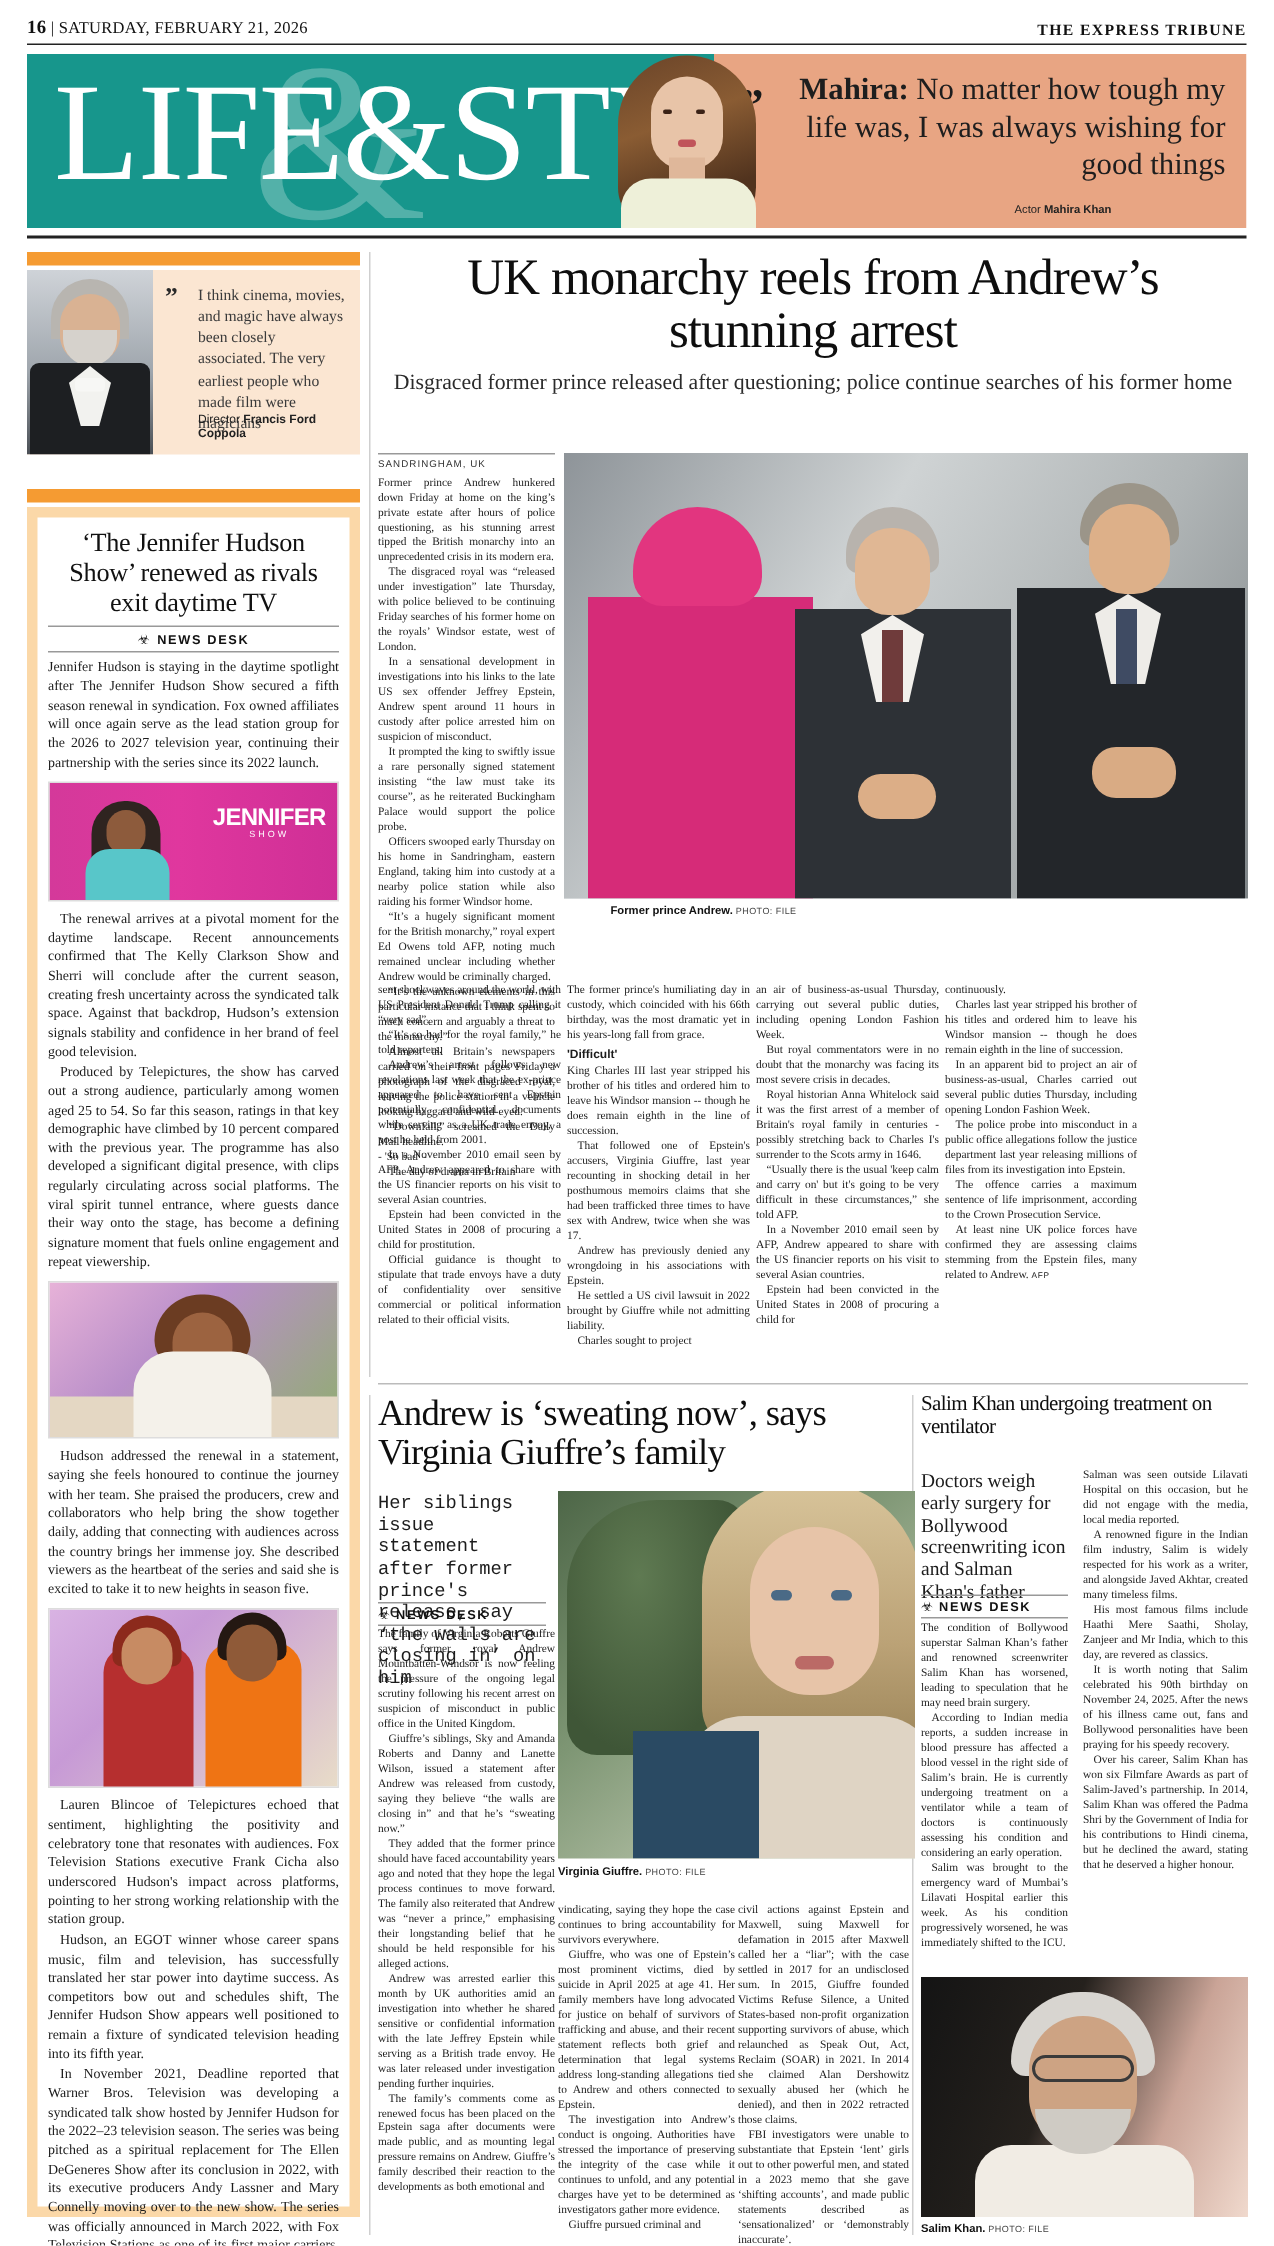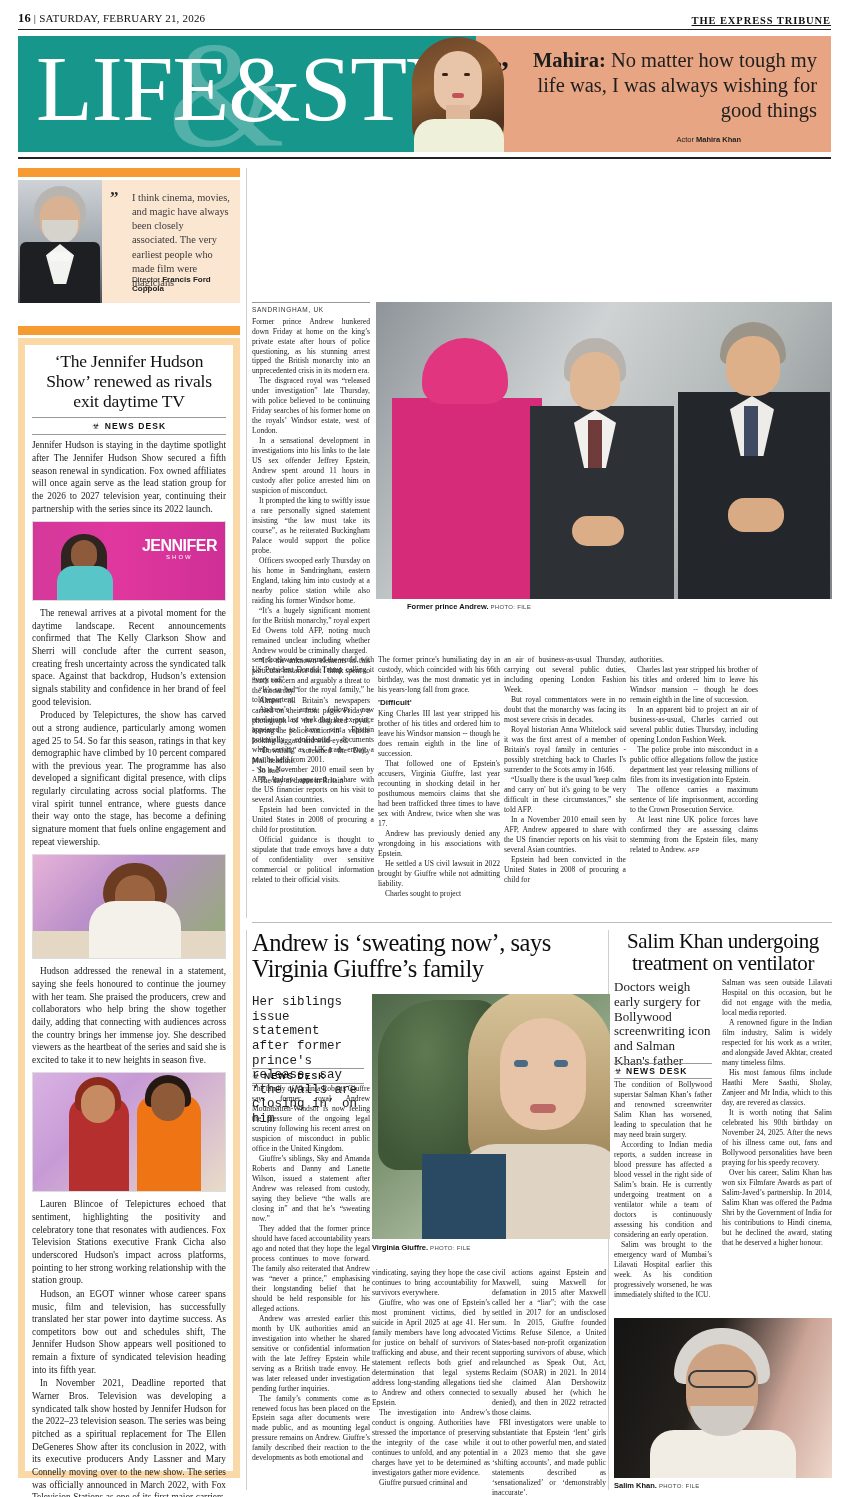--- a/index.html
+++ b/index.html
@@ -13,21 +13,21 @@
   .page { position: relative; width: 849px; height: 1497px; background:#fff; }
 
   
   .masthead-bar {
     position:absolute; left:18px; top:10px; width:813px; height:20px;
     display:flex; align-items:flex-end; justify-content:space-between;
     border-bottom:1.5px solid #222; padding-bottom:3px;
   }
   .folio { font-family:"Liberation Serif",serif; font-size:11px; letter-spacing:.2px; }
   .folio b { font-size:12.5px; font-weight:700; }
-  .paper-name { font-size:10.5px; font-weight:700; letter-spacing:.9px;text-decoration:underline; }
+  .paper-name { font-size:10.5px; font-weight:700; letter-spacing:.9px; }
 
   .banner {
     position:absolute; left:18px; top:36px; width:813px; height:116px;
     display:flex; overflow:hidden;
   }
   .banner-left {
     position:relative; width:458px; height:116px; background:#17968c;
     overflow:hidden;
   }
   .ls-word {
@@ -278,22 +278,22 @@
   .gcol {
     position:absolute; width:118px; font-family:"Liberation Serif",serif;
     font-size:7.6px; line-height:1.315; text-align:justify; color:#1b1b1b;
   }
   .gcol p{text-indent:7px;}
   .gcol p.noind{text-indent:0;}
 
   
   .salim { position:absolute; left:614px; top:930px; width:218px; }
   .s-head {
-    font-family:"Liberation Serif",serif; font-size:21px; line-height:1.06;
-    letter-spacing:-.4px; color:#0e0e0e;text-align:center;
+    font-family:"Liberation Serif",serif; font-size:14px; line-height:1.06;
+    letter-spacing:-.4px; color:#0e0e0e;
   }
   .s-kicker {
     position:absolute; left:614px; top:980px; width:98px;
     font-family:"Liberation Serif",serif; font-size:13px; line-height:1.14; color:#1c1c1c;
   }
   .s-desk {
     position:absolute; left:614px; top:1063px; width:98px;
     border-top:1px solid #999; border-bottom:1px solid #999;
     display:flex; align-items:center; gap:4px; padding:2px 0;
   }
@@ -434,20 +434,24 @@
       </div>
 
     </div>
   </div>
 
   <div class="vrule" style="left:246px; top:168px; height:750px;"></div>
   <div class="vrule" style="left:246px; top:930px; height:560px;"></div>
   <div class="vrule" style="left:608px; top:930px; height:560px;"></div>
   <div class="hrule" style="left:252px; top:922px; width:580px;"></div>
 
+  <div class="lead">
+    <div class="lead-head">UK monarchy reels from Andrew’s stunning arrest</div>
+    <div class="lead-sub">Disgraced former prince released after questioning; police continue searches of his former home</div>
+  </div>
 
   <div class="lead-col0">
     <div class="dateline">SANDRINGHAM, UK</div>
     <p class="noind">Former prince Andrew hunkered down Friday at home on the king’s private estate after hours of police questioning, as his stunning arrest tipped the British monarchy into an unprecedented crisis in its modern era.</p>
     <p>The disgraced royal was “released under investigation” late Thursday, with police believed to be continuing Friday searches of his former home on the royals’ Windsor estate, west of London.</p>
     <p>In a sensational development in investigations into his links to the late US sex offender Jeffrey Epstein, Andrew spent around 11 hours in custody after police arrested him on suspicion of misconduct.</p>
     <p>It prompted the king to swiftly issue a rare personally signed statement insisting “the law must take its course”, as he reiterated Buckingham Palace would support the police probe.</p>
     <p>Officers swooped early Thursday on his home in Sandringham, eastern England, taking him into custody at a nearby police station while also raiding his former Windsor home.</p>
     <p>“It’s a hugely significant moment for the British monarchy,” royal expert Ed Owens told AFP, noting much remained unclear including whether Andrew would be criminally charged.</p>
     <p>“It’s the unknown elements in this particular instance that I think spent so much concern and arguably a threat to the monarchy.”</p>
@@ -502,21 +506,21 @@
     </div>
     <div class="col" style="left:252px;">
       <p class="noind">an air of business-as-usual Thursday, carrying out several public duties, including opening London Fashion Week.</p>
       <p>But royal commentators were in no doubt that the monarchy was facing its most severe crisis in decades.</p>
       <p>Royal historian Anna Whitelock said it was the first arrest of a member of Britain's royal family in centuries - possibly stretching back to Charles I's surrender to the Scots army in 1646.</p>
       <p>“Usually there is the usual 'keep calm and carry on' but it's going to be very difficult in these circumstances,” she told AFP.</p>
       <p>In a November 2010 email seen by AFP, Andrew appeared to share with the US financier reports on his visit to several Asian countries.</p>
       <p>Epstein had been convicted in the United States in 2008 of procuring a child for</p>
     </div>
     <div class="col" style="left:378px; width:128px;">
-      <p class="noind">authorities.</p>
+      <p class="noind">continuously.</p>
       <p>Charles last year stripped his brother of his titles and ordered him to leave his Windsor mansion -- though he does remain eighth in the line of succession.</p>
       <p>In an apparent bid to project an air of business-as-usual, Charles carried out several public duties Thursday, including opening London Fashion Week.</p>
       <p>The police probe into misconduct in a public office allegations follow the justice department last year releasing millions of files from its investigation into Epstein.</p>
       <p>The offence carries a maximum sentence of life imprisonment, according to the Crown Prosecution Service.</p>
       <p><span>At least nine UK police forces have confirmed they are assessing claims stemming from the Epstein files, many related to Andrew.</span> <span class="agency">AFP</span></p>
     </div>
   </div>
 
   <div class="giuffre">
     <div class="g-head">Andrew is ‘sweating now’, says Virginia Giuffre’s family</div>

